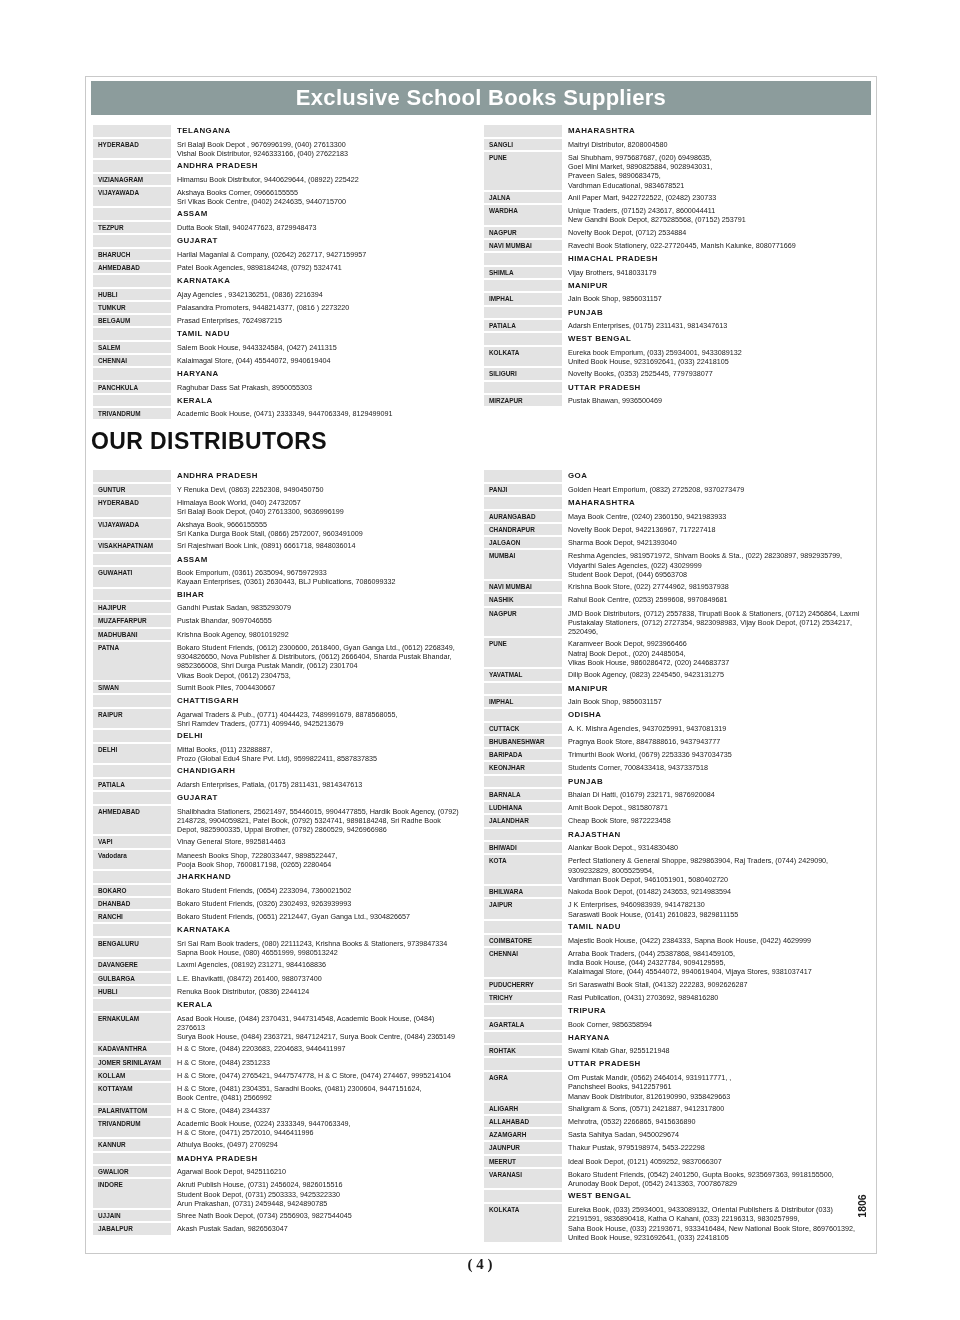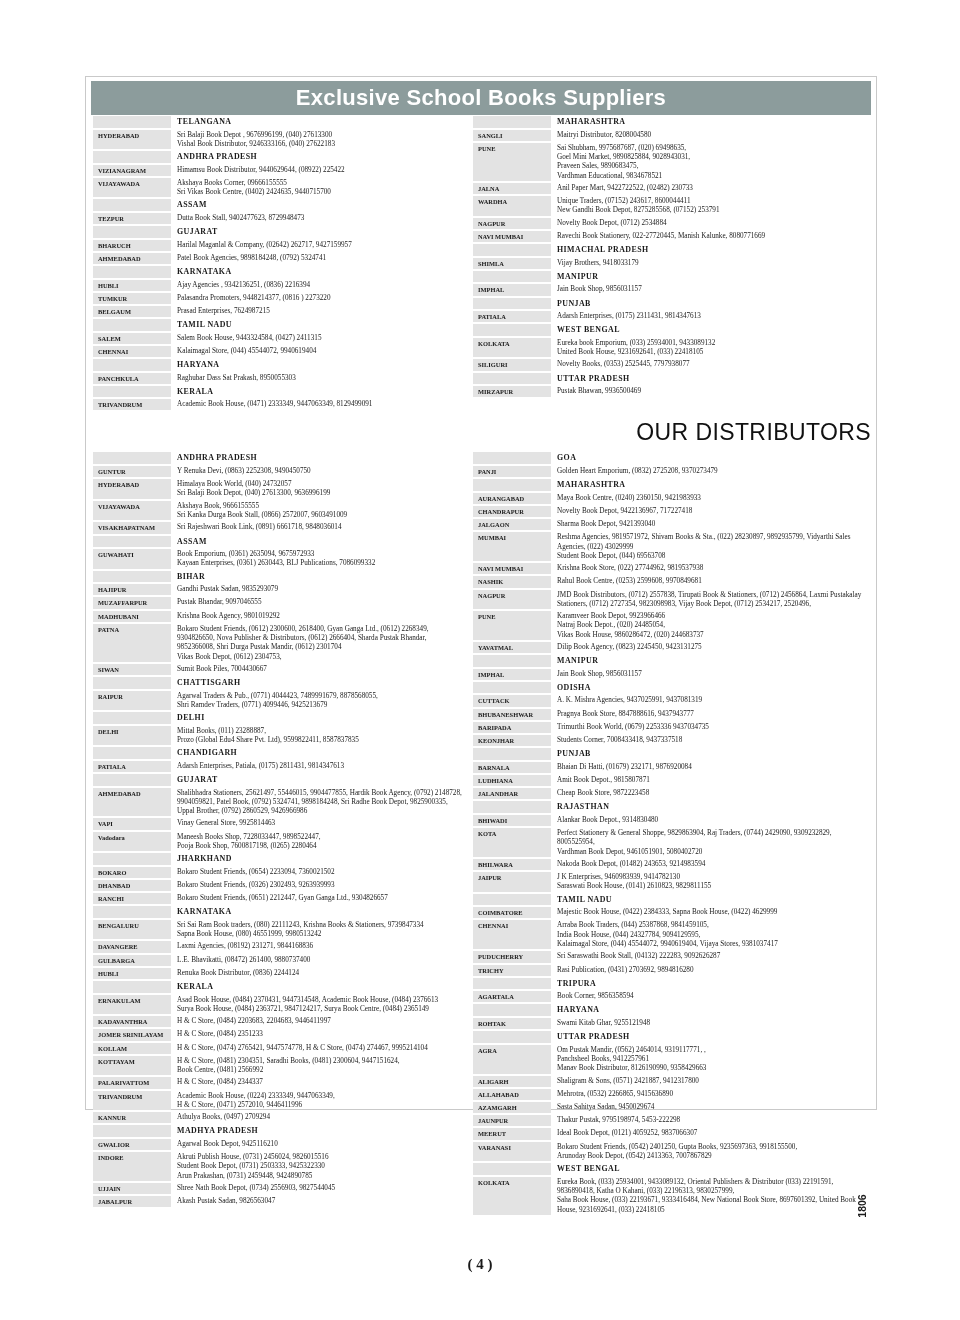--- a/index.html
+++ b/index.html
@@ -1,33 +1,33 @@
 <!DOCTYPE html>
 <html><head>
 <meta charset="utf-8">
 <style>
   * { margin:0; padding:0; box-sizing:border-box; }
   html,body { width:960px; height:1320px; background:#ffffff; overflow:hidden;
     font-family:"Liberation Sans", sans-serif; color:#1a1a1a; }
-  .page-frame { position:absolute; left:85px; top:76px; width:792px; height:1034px;
+  .page-frame { position:absolute; left:85px; top:76px; width:792px; height:1178px;
     border:1px solid #c9c9c9; background:#ffffff; padding:4px 5px; }
   .banner { height:34px; background:#8C9C9C; display:flex; align-items:center; justify-content:center; }
   .banner span { color:#ffffff; font-weight:700; font-size:22px; letter-spacing:0.3px; }
-  .columns { display:flex; gap:8px; padding:1px 2px 0 2px;font-family:Liberation Serif, serif; }
+  .columns { display:flex; gap:19px; padding:10px 2px 0 2px; }
   .col { flex:0 0 372px; }
   .col + .col { flex:1 1 auto; }
   .row { display:flex; margin-bottom:2px; }
   .city-cell { flex:0 0 78px; background:#e3e3e3; font-weight:700; font-size:6.4px;
     line-height:9.2px; padding:1px 2px 1px 5px; text-transform:uppercase; }
   .city-cell.mixed { text-transform:none; }
   .detail-cell { flex:1 1 auto; padding:1px 2px 0 6px; }
   .detail-line { font-size:7.2px; line-height:9.3px; }
   .state-row .detail-cell { padding-top:0; }
   .state-name { font-size:7.9px; line-height:11.5px; font-weight:700; letter-spacing:0.45px; }
-  .dist-heading { text-align:right; font-size:23px; font-weight:400; letter-spacing:0.4px;
+  .dist-heading { text-align:left; font-size:23px; font-weight:700; letter-spacing:0.4px;
     margin:7px 0 5px 0; color:#111; }
   .page-number { position:absolute; left:0; top:1256px; width:960px; text-align:center;
     font-family:"Liberation Serif", serif; font-weight:700; font-size:15px; }
   .print-code { position:absolute; left:850px; top:1200px; font-weight:700; font-size:10.5px;
     transform:rotate(-90deg); transform-origin:center; }
 </style>
 </head>
 <body>
 
 <div class="page-frame">

